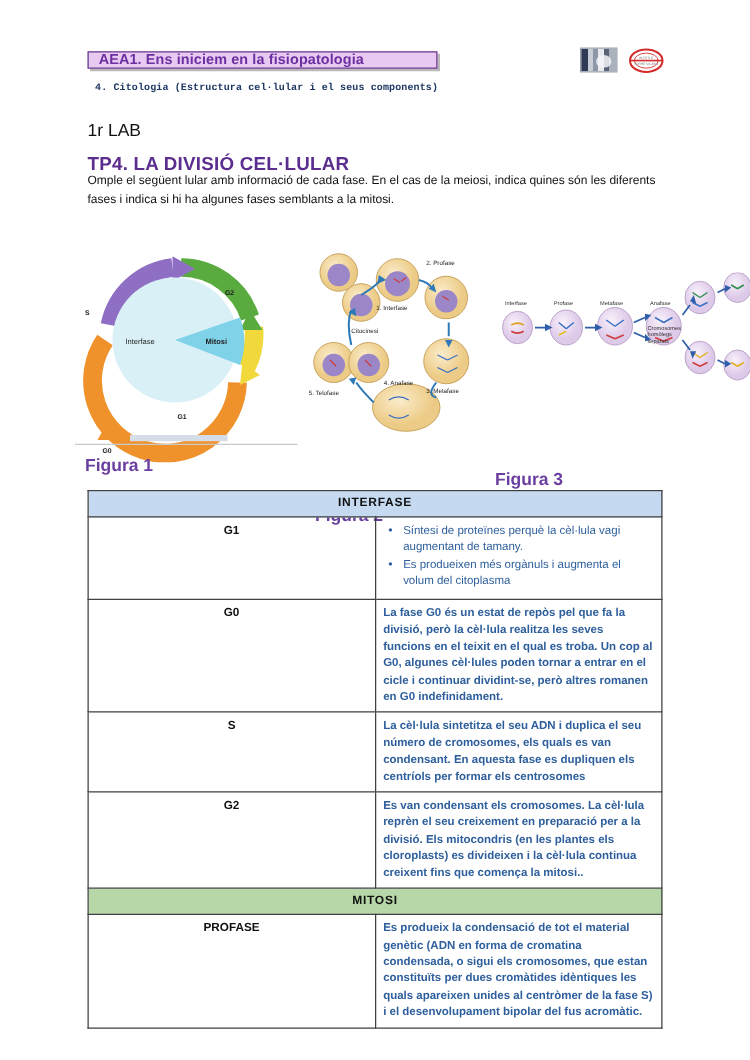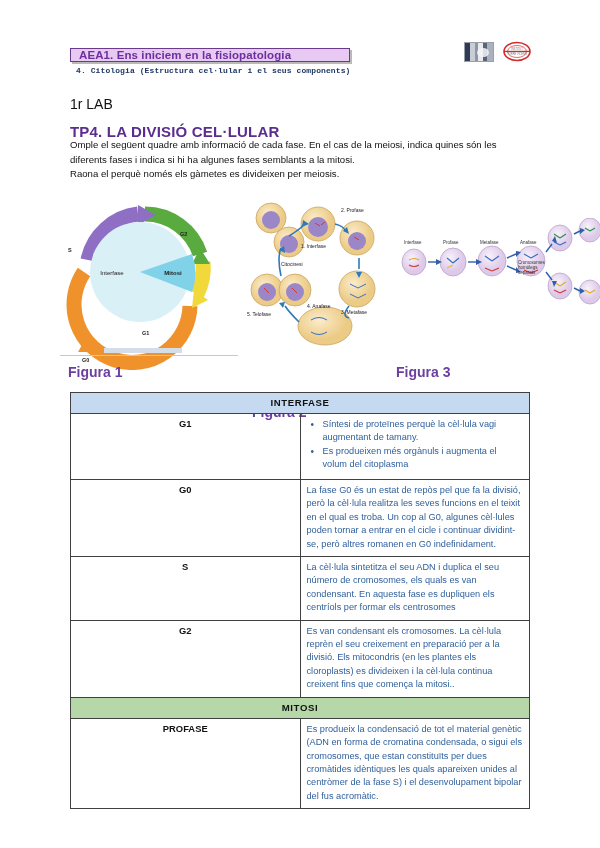--- a/index.html
+++ b/index.html
@@ -11,21 +11,21 @@
     color:#1f3864;
     overflow:hidden;
     position:relative;
   }
   .page { position:relative; width:600px; height:848px; padding:0; }
 
   
   .header-row {
     position:absolute; left:70px; top:34px;
     width:462px; height:28px;
-    display:flex; align-items:flex-end;gap:48px;
+    display:flex; align-items:center;gap:48px;
   }
   .title-banner {
     width:322px;
     background:#e7c9f2;
     border:1.5px solid #6a3a8c;
     box-shadow:2px 2px 0 #b9b9b9;
     display:flex; align-items:center;
     padding-left:8px;
   }
   .title-banner span {
@@ -81,21 +81,21 @@
   .figures { position:absolute; left:60px; top:196px; width:480px; height:186px; }
   .fig { position:absolute; }
   .fig1 { left:0px;  top:6px;  width:180px; height:168px; }
   .fig2 { left:185px; top:0px; width:140px; height:165px; }
   .fig3 { left:340px; top:22px; width:200px; height:90px; }
 
   .fig-captions { position:absolute; left:60px; top:364px; width:480px; height:16px; }
   .cap { position:absolute; font-size:14px; font-weight:bold; color:#6b3fa0; }
   .cap1 { left:8px; }
   .cap2 { left:192px;margin-top:40px; }
-  .cap3 { left:336px; }
+  .cap3 { left:336px;margin-top:11px; }
 
   .fig1-rule {
     position:absolute; left:60px; top:352px; width:178px; height:4px;
     border-bottom:1px solid #c9c9c9;
   }
   .fig1-rule:after {
     content:""; position:absolute; left:44px; top:-4px;
     width:78px; height:5px; background:#d5dde8;
   }
 
@@ -124,21 +124,21 @@
     text-align:center; font-size:9.4px; font-weight:bold; color:#111111;
     padding-top:5px;
   }
   .cell-body { font-size:9.2px; color:#2e5f9c; line-height:13.4px;border-radius:12px; }
   .cell-body ul { margin:0; padding-left:16px; list-style:none; }
   .cell-body ul li { position:relative; margin:0 0 0 0; }
   .cell-body ul li:before {
     content:"\2022"; position:absolute; left:-12px; top:0;
     color:#2e5f9c; font-size:10px;
   }
-  .cell-body p { margin:0; }
+  .cell-body p { margin:0;font-weight:bold; }
   .r-g1 td { height:66px; }
   .r-g0 td { height:60px; }
   .r-s  td { height:52px; }
   .r-g2 td { height:63px; }
   .r-prof td { height:88px; }
 </style>
 </head>
 <body>
 
 <div class="page">
@@ -159,22 +159,21 @@
         </svg>
       </div>
     </div>
   </div>
 
   <div class="subtitle">4. Citologia (Estructura cel·lular i el seus components)</div>
 
   <div class="lab-label">1r LAB</div>
   <div class="tp-title">TP4. LA DIVISIÓ CEL·LULAR</div>
   <div class="intro">
-    <p>Omple el següent quadre amb informació de cada fase. En el cas de la meiosi, indica quines són les diferents fases i indica si hi ha algunes fases semblants a la mitosi.</p>
-    <p>Raona el perquè només els gàmetes es divideixen per meiosis.</p>
+    <p>Omple el següent lular amb informació de cada fase. En el cas de la meiosi, indica quines són les diferents fases i indica si hi ha algunes fases semblants a la mitosi.</p>
   </div>
 
   <div class="figures">
 
     <div class="fig fig1">
       <svg width="180" height="168" viewBox="0 0 180 168">
 
         <g fill="none" stroke-width="15" stroke-linecap="butt">
           <path d="M 28 58 A 58 58 0 0 1 78 12" stroke="#8e6fc4"></path>
           <path d="M 85 12 A 58 58 0 0 1 140 52" stroke="#5aab3f"></path>

